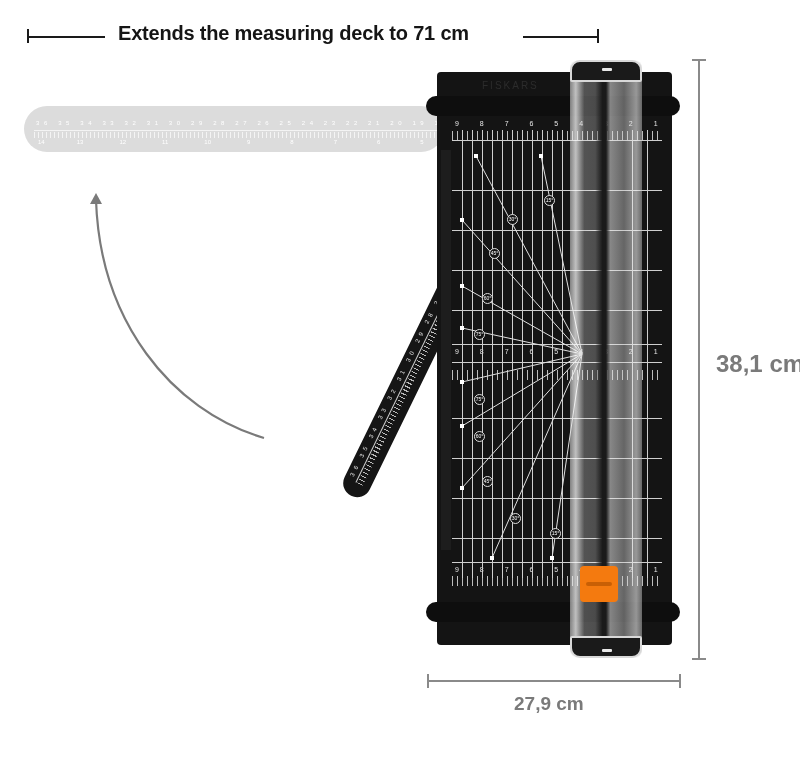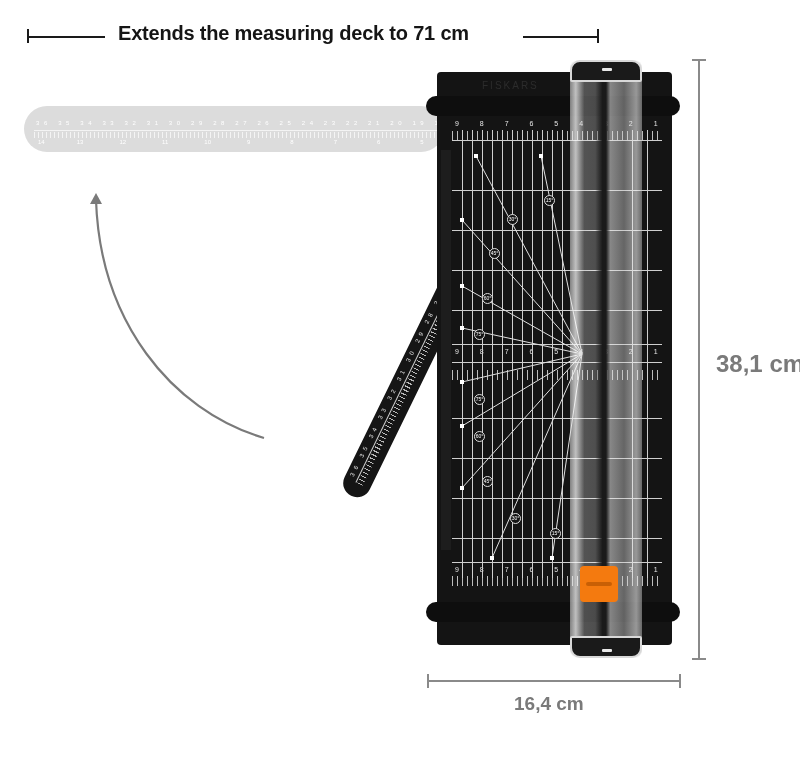--- a/index.html
+++ b/index.html
@@ -166,13 +166,13 @@
   </div>
 
 <div class="vdim-cap" style="top:59px;"></div>
 <div class="vdim-line"></div>
 <div class="vdim-cap" style="top:658px;"></div>
 <div class="vdim-label">38,1 cm</div>
 
 <div class="hdim-cap" style="left:427px;"></div>
 <div class="hdim-line"></div>
 <div class="hdim-cap" style="left:679px;"></div>
-<div class="hdim-label">16,4 cm</div>
+<div class="hdim-label">27,9 cm</div>
 
 </body></html>

